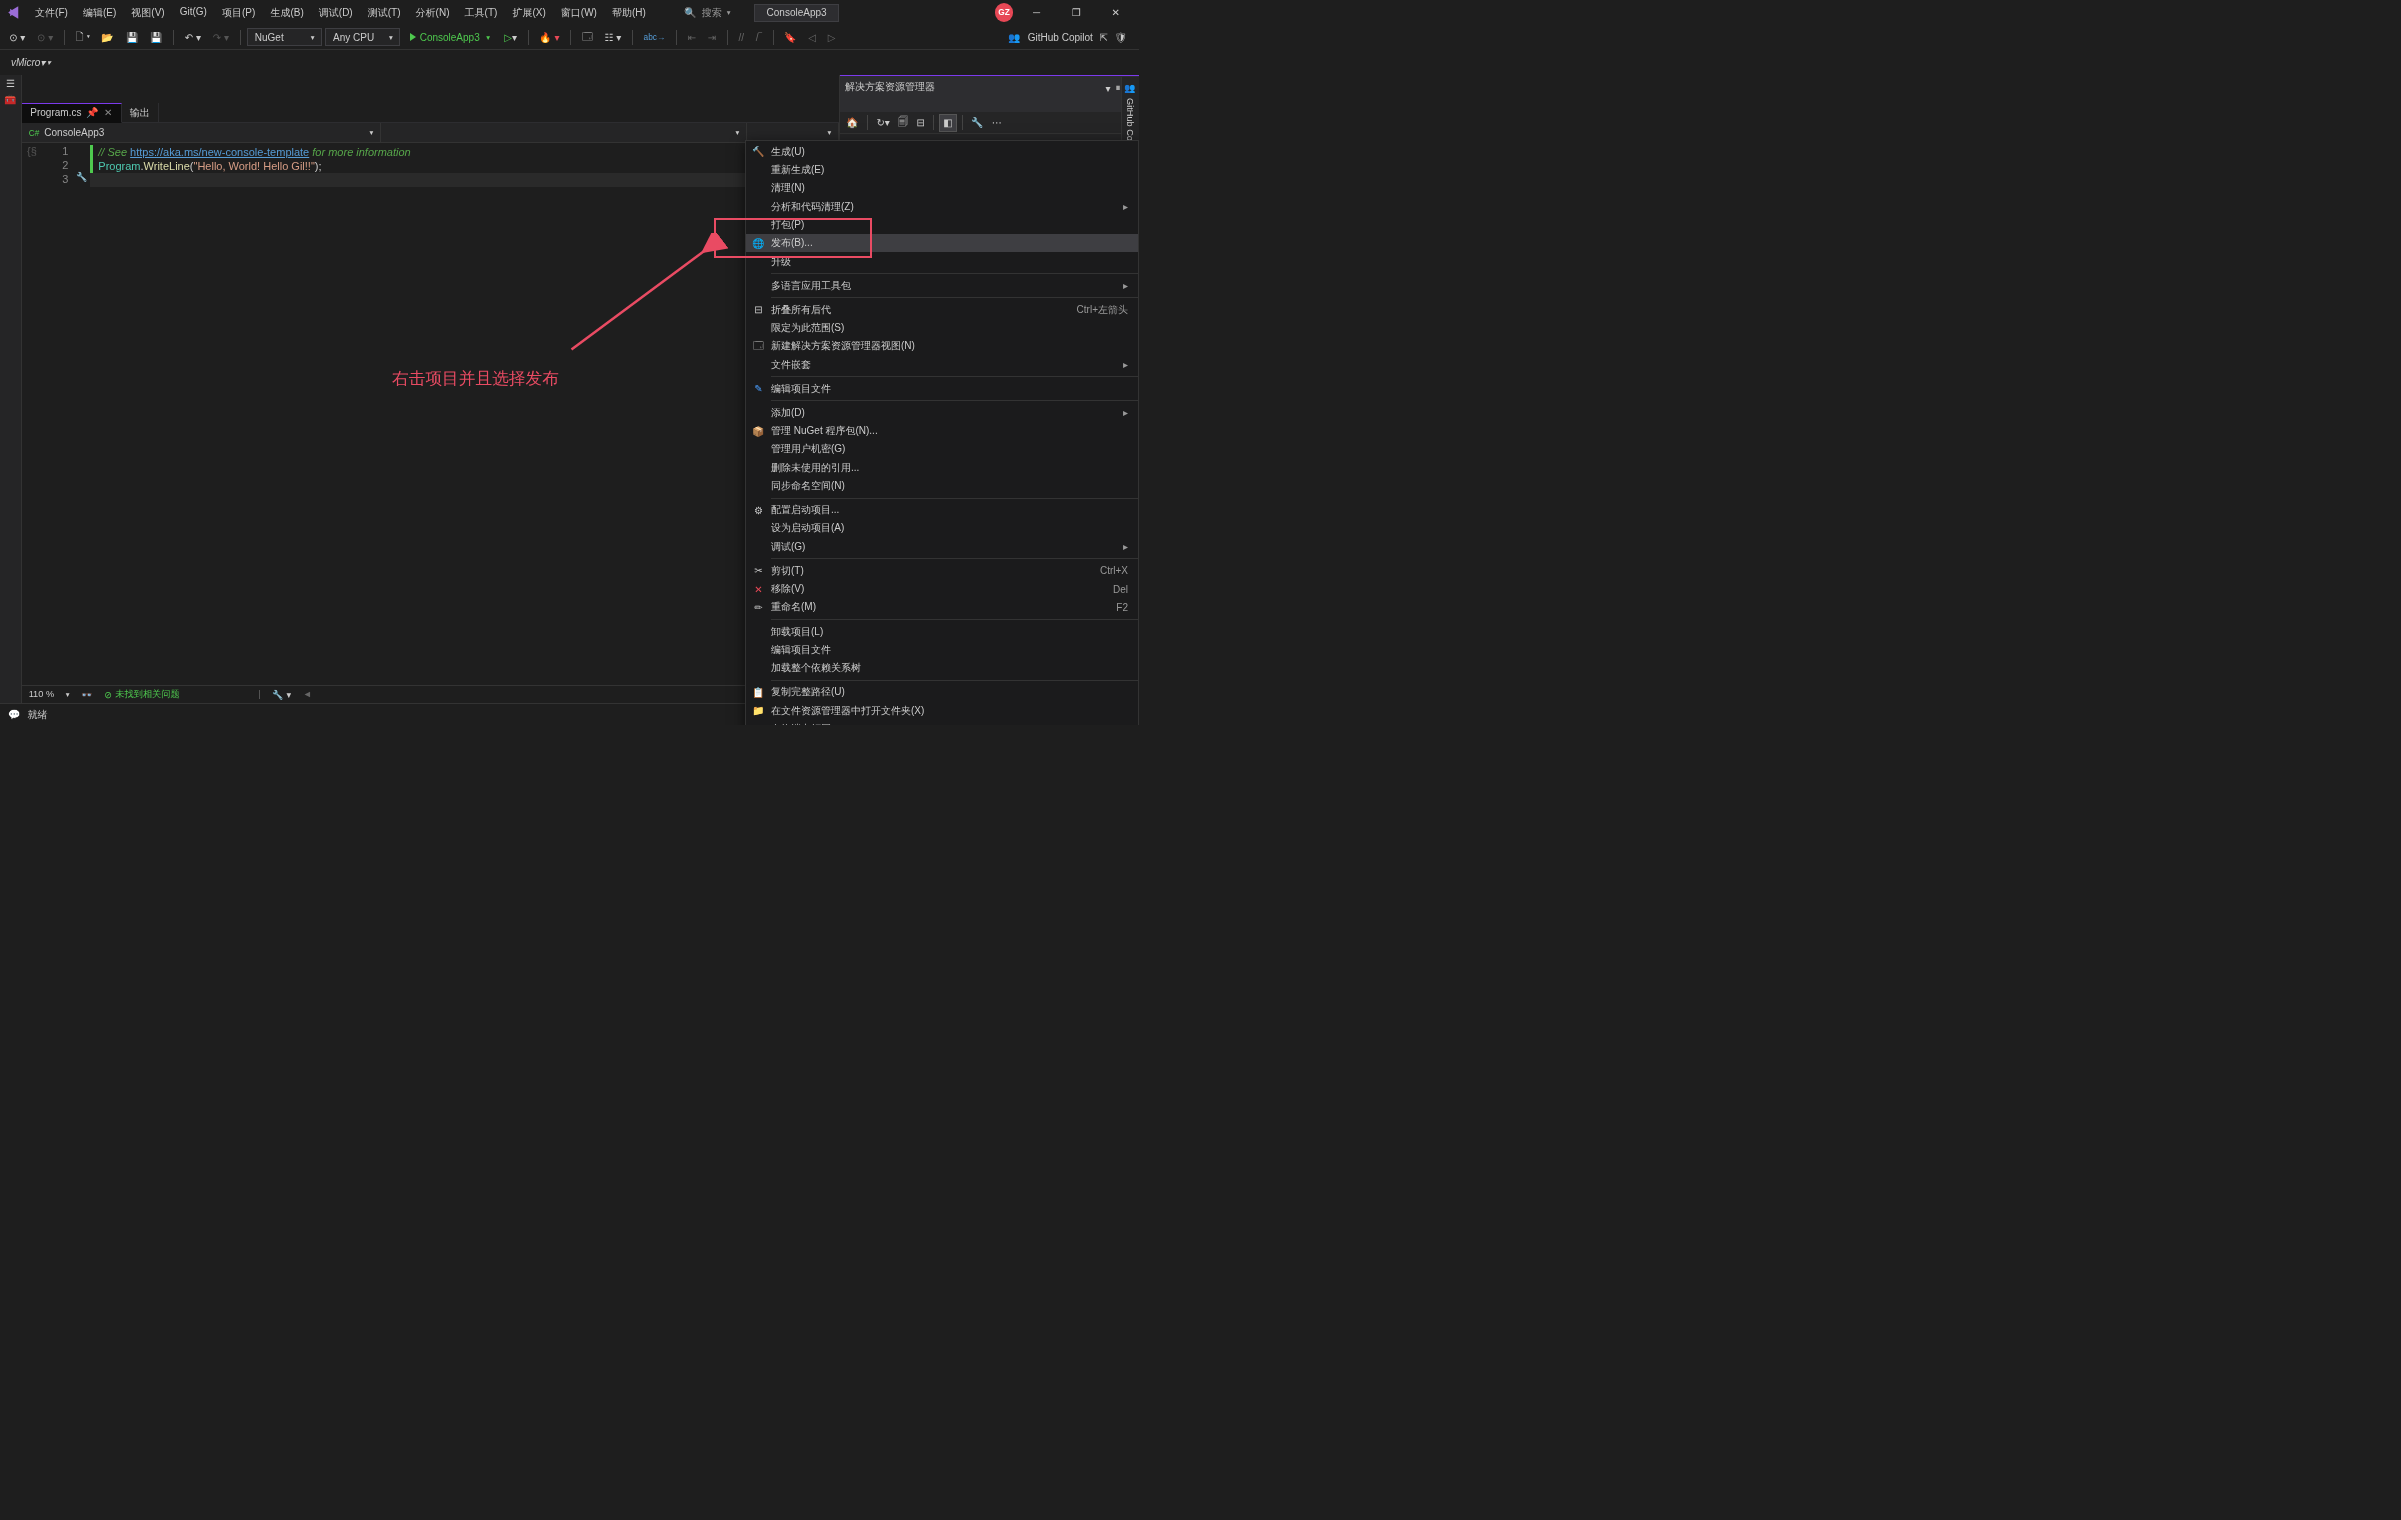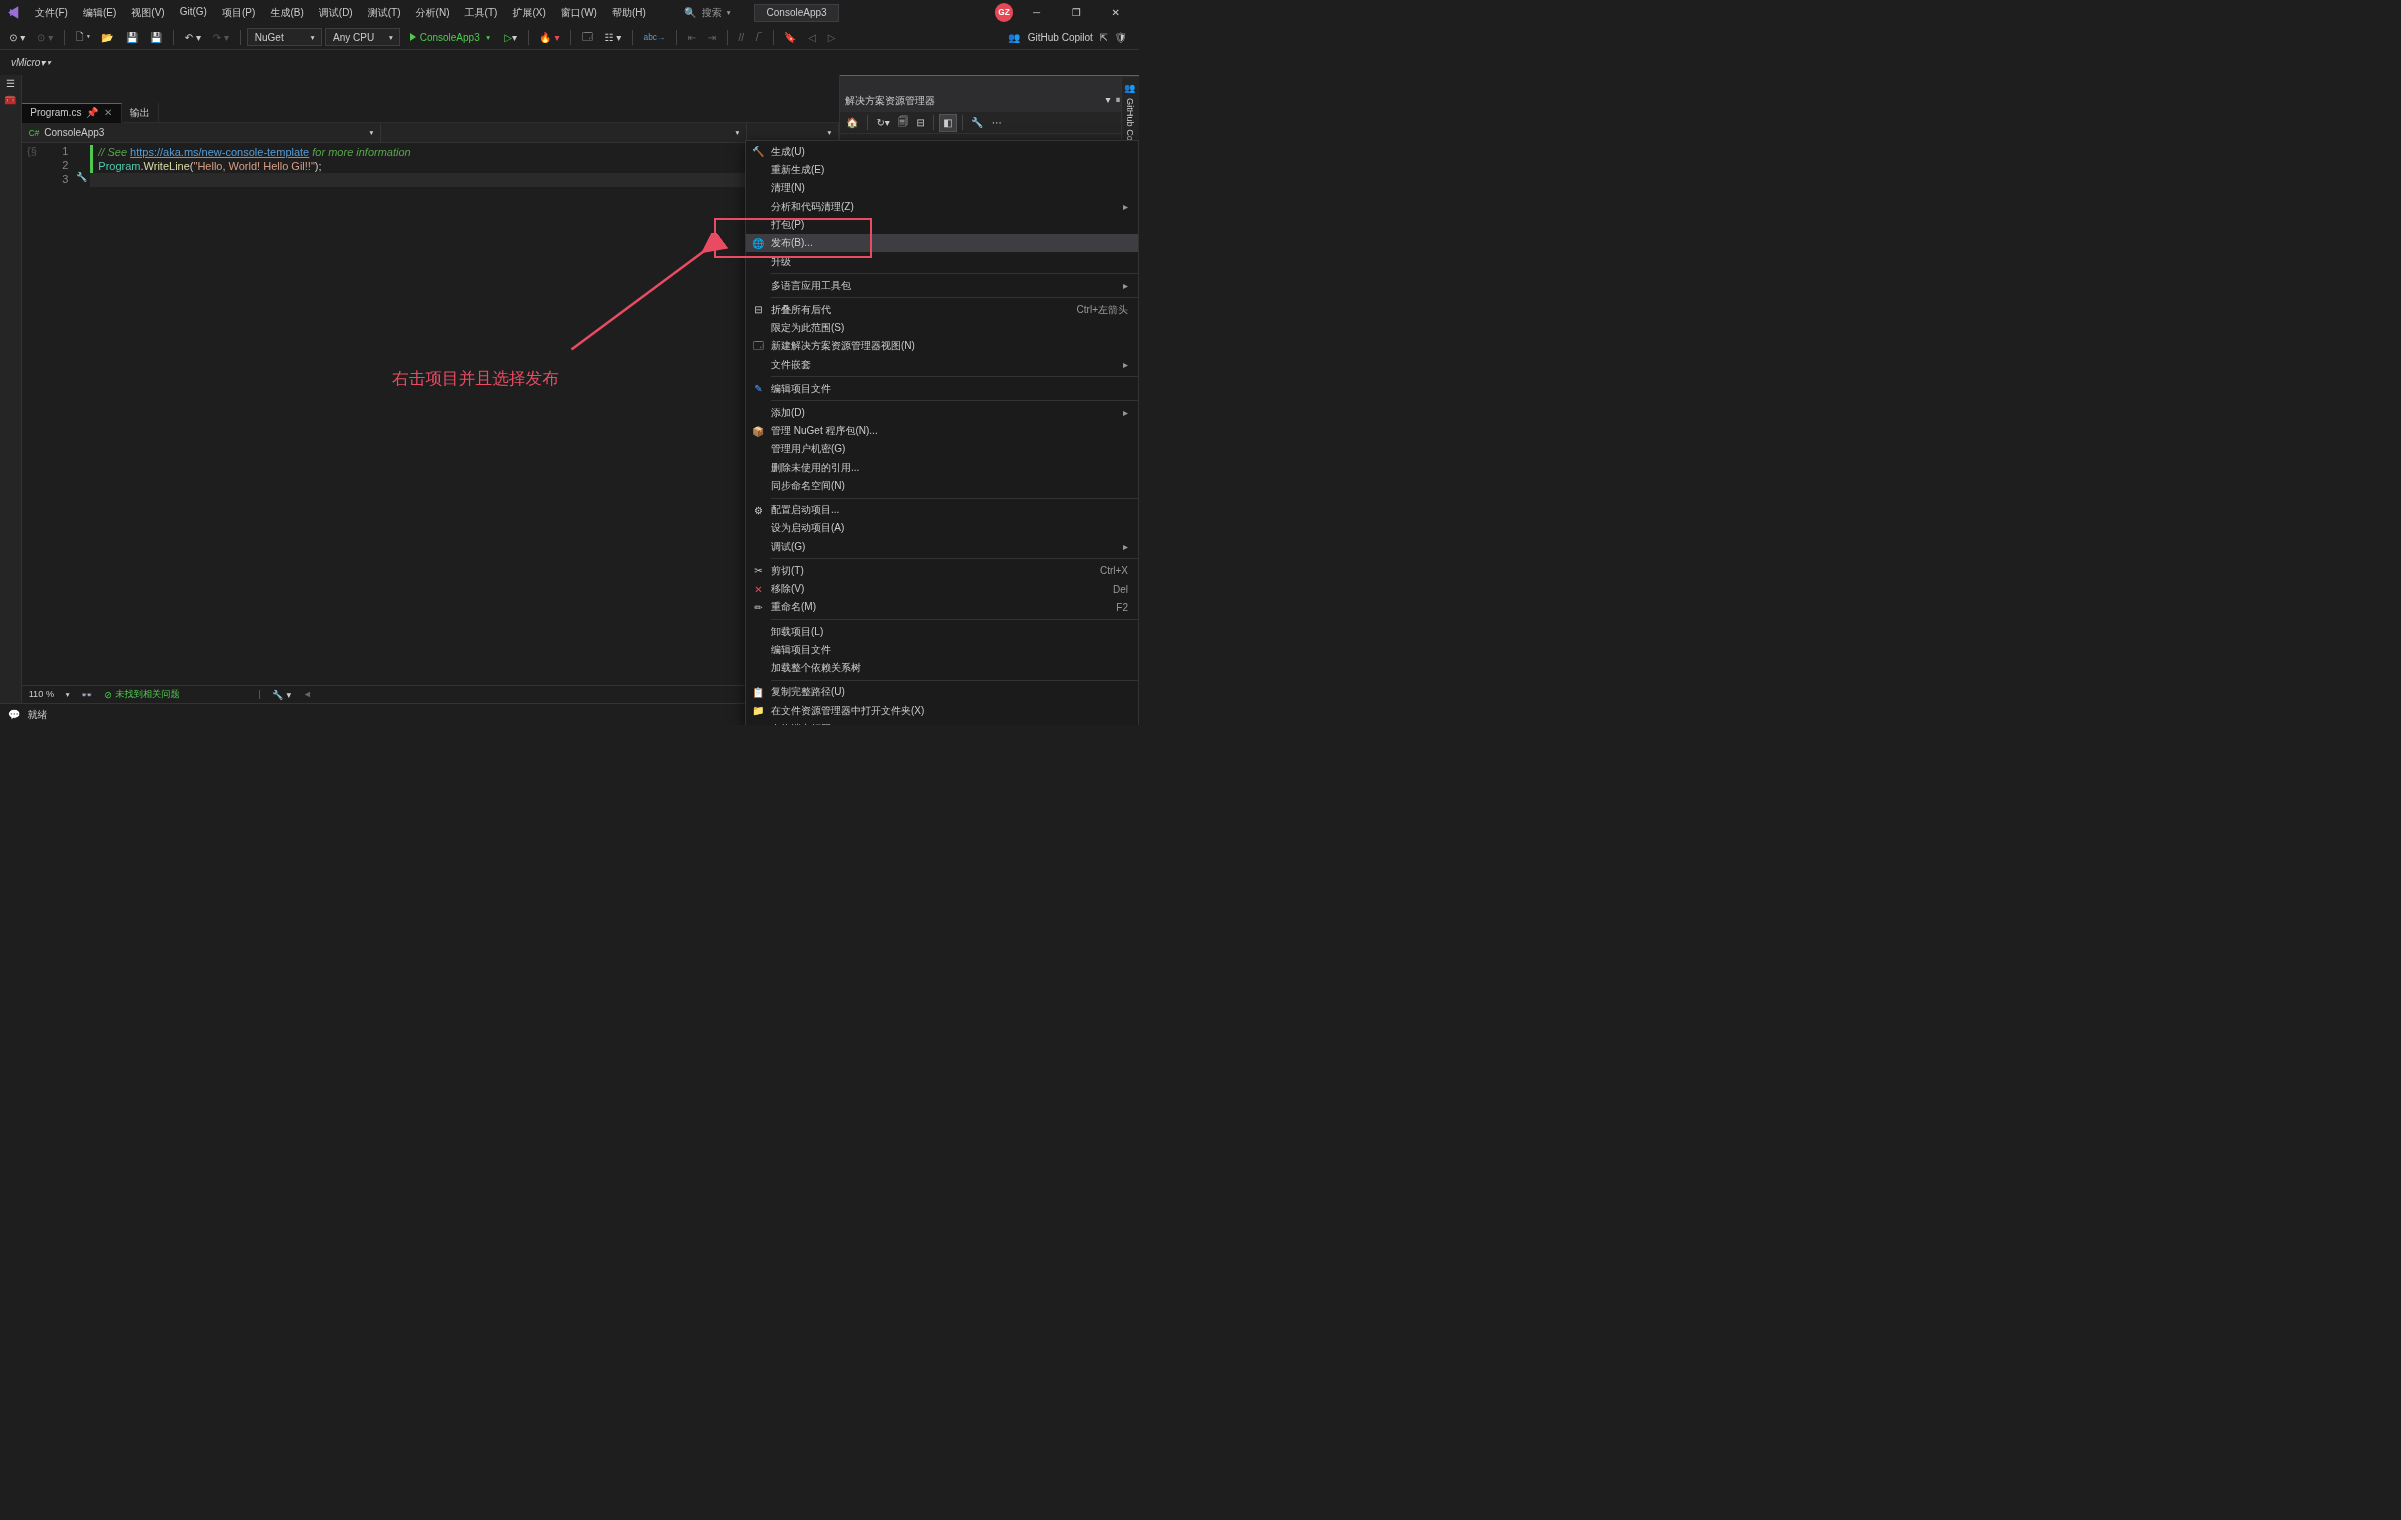--- a/index.html
+++ b/index.html
@@ -60,21 +60,21 @@
 
 
 .editor-status { height: 18.3px; background: #1e1e1e; border-top: 0.8px solid #333; display: flex; align-items: center; padding: 0 6.7px; gap: 11.7px; color: #ccc; font-size: 9.2px; }
 .status-ok { color: #4ec94e; display: flex; align-items: center; gap: 3.3px; }
 
 
 .app-status { height: 22px; background: #1e1e1e; border-top: 0.8px solid #333; display: flex; align-items: center; padding: 0 8.3px; color: #ccc; gap: 6.7px; }
 
 
 .right-panel { width: 300px; background: #252526; border-left: 0.8px solid #333; display: flex; flex-direction: column; position: relative; }
-.panel-header { background: #2d2d30; height: 18.3px; display: flex; align-items: flex-start; padding: 18px 5px; border-top: 1.7px solid #7c3aed; color: #ccc; }
+.panel-header { background: #2d2d30; height: 18.3px; display: flex; align-items: flex-end; padding: 18px 5px; border-top: 1.7px solid #7c3aed; color: #ccc; }
 .panel-header .spacer { flex: 1; }
 .panel-toolbar { height: 22px; background: #252526; border-bottom: 0.8px solid #333; display: flex; align-items: center; padding: 0 3.3px; gap: 1.7px; }
 .ptb-btn { padding: 2.5px 3.3px; color: #ccc; display: flex; align-items: center; }
 .ptb-btn.active { background: #3e3e42; border: 0.8px solid #555; }
 .panel-search { height: 22px; margin: 2px; background: #252526; border-bottom: 0.8px solid #333; display: flex; align-items: center; padding: 0 5px; color: #999; }
 .panel-search input { flex: 1; background: transparent; border: none; color: #ccc; outline: none; font-size: 10px; }
 
 
 .side-tab { position: absolute; right: 0; top: 77px; width: 18.3px; background: #252526; border-left: 0.8px solid #333; writing-mode: vertical-rl; padding: 6.7px 1.7px; color: #ccc; font-size: 9.2px; display: flex; align-items: center; gap: 3.3px; }
 

